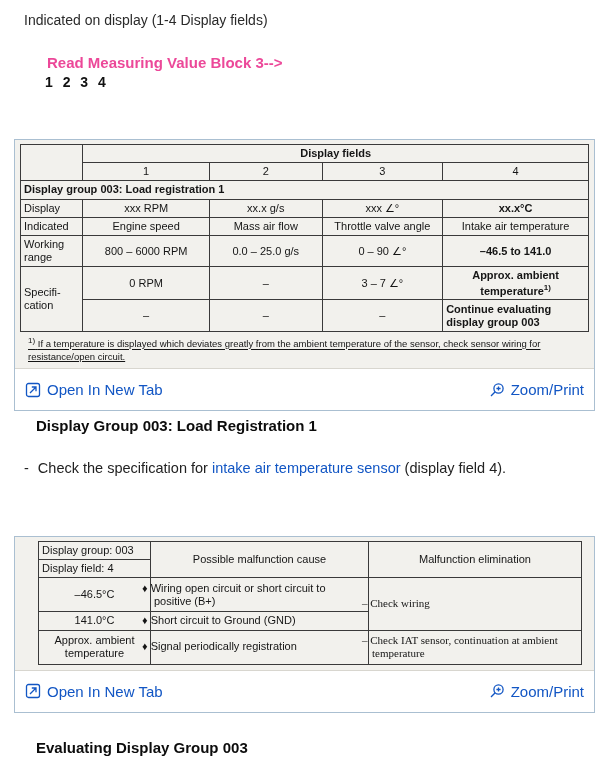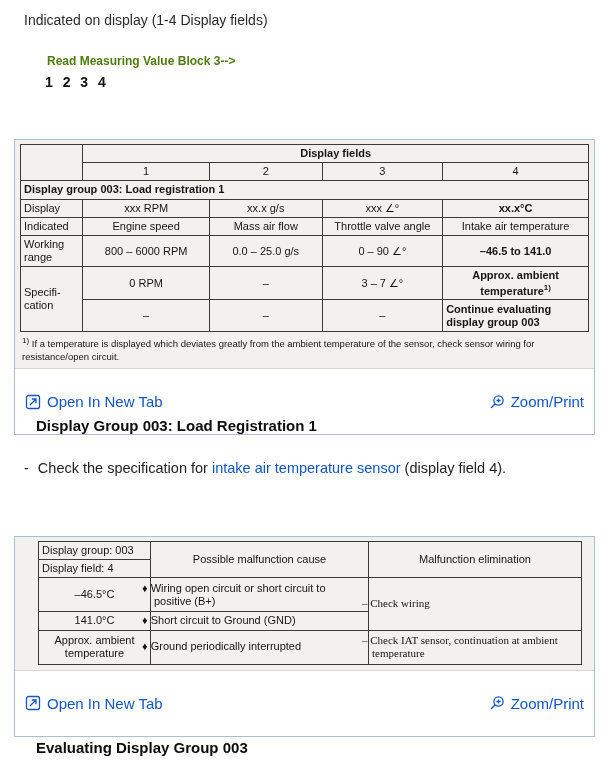--- a/index.html
+++ b/index.html
@@ -1,41 +1,41 @@
 <!DOCTYPE html>
 <html><head>
 <meta charset="utf-8">
 <style>
   * { box-sizing: border-box; margin: 0; padding: 0; }
   html, body { width: 609px; height: 783px; background: #ffffff; }
   body { font-family: "Liberation Sans", sans-serif; color: #1a1a1a; position: relative; overflow: hidden; }
 
   .intro        { position: absolute; left: 24px; top: 12px;  font-size: 14px; color: #2a2a2a; }
-  .read-title   { position: absolute; left: 47px; top: 54px;  font-size: 12px; font-weight: 700; color: #4d7c0f; }
+  .read-title   { position: absolute; left: 47px; top: 54px;  font-size: 15px; font-weight: 700; color: #ec4899; }
   .fields-line  { position: absolute; left: 45px; top: 74px;  font-size: 14px; font-weight: 700; letter-spacing: 3px; color: #111; }
 
   .panel { position: absolute; left: 14px; width: 581px; border: 1px solid #aabfd1; background: #fff; }
   .panel1 { top: 139px; }
   .panel2 { top: 536px; }
 
   .scan { background: #f2f1ed; padding: 4px 5px 5px 5px; border-bottom: 1px solid #d8d6cf; }
   .scan table { border-collapse: collapse; table-layout: fixed; font-size: 11px; color: #151515; line-height: 1.2; }
   .scan td { border: 1px solid #3a3a3a; padding: 2px 3px; vertical-align: middle; }
   .t1 { width: 100%; padding-left: 7px; }
   .t2 { width: 543px; margin-left: 18px; border-radius: 20px; }
   .center { text-align: center; }
   .b { font-weight: 700; }
   .top { vertical-align: top; }
   .hang { padding-left: 16px; text-indent: -12px; vertical-align: top; }
   .hang2 { padding-left: 14px; text-indent: -10px; vertical-align: top; font-family: Liberation Serif, serif; }
   sup { font-size: 8px; }
 
-  .footnote { font-size: 9.5px; margin: 4px 2px 0 2px; line-height: 1.3; color: #151515; }
+  .footnote { font-size: 9.5px; margin: 4px 2px 0 8px; line-height: 1.3; color: #151515; text-decoration: underline; }
 
-  .links-row { display: flex; justify-content: space-between; align-items: center; padding: 24px 10px; font-size: 15px; }
+  .links-row { display: flex; justify-content: space-between; align-items: center; padding: 12px 10px; font-size: 15px; }
   .link { color: #1256c4; display: inline-flex; align-items: center; gap: 6px; cursor: pointer; }
   .link svg { stroke: currentColor; fill: none; stroke-width: 1.3; }
 
   .group-heading      { position: absolute; left: 36px; top: 417px; font-size: 15px; font-weight: 700; color: #0c0c0c; }
   .evaluating-heading { position: absolute; left: 36px; top: 739px; font-size: 15px; font-weight: 700; color: #0c0c0c; }
 
   .check-line { position: absolute; left: 24px; top: 460px; font-size: 14.5px; color: #222; }
   .check-line .dash { margin-right: 9px; }
   .check-line a { color: #1256c4; text-decoration: none; cursor: pointer; }
 </style>
@@ -155,21 +155,21 @@
         <td class="center top">–46.5°C</td>
         <td class="hang"><span>♦</span> <span>Wiring open circuit or short circuit to positive (B+)</span></td>
         <td rowspan="2" class="hang2">–  Check wiring</td>
       </tr>
       <tr style="height:18px;padding-left:28px;">
         <td class="center top">141.0°C</td>
         <td class="hang"><span>♦</span> <span>Short circuit to Ground (GND)</span></td>
       </tr>
       <tr style="height:34px;">
         <td class="center top">Approx. ambient temperature</td>
-        <td class="hang"><span>♦</span> <span>Ground periodically interrupted</span></td>
+        <td class="hang"><span>♦</span> <span>Signal periodically registration</span></td>
         <td class="hang2">–  Check IAT sensor, continuation at ambient temperature</td>
       </tr>
     </tbody>
       </table>
   </div>
   <div class="links-row">
     <span class="link">
       <svg width="16" height="16" viewBox="0 0 16 16">
           <rect x="1.5" y="1.5" width="13" height="13" rx="2"></rect>
           <path d="M5 11 L10.5 5.5 M6.8 5 h4.2 v4.2"></path>

